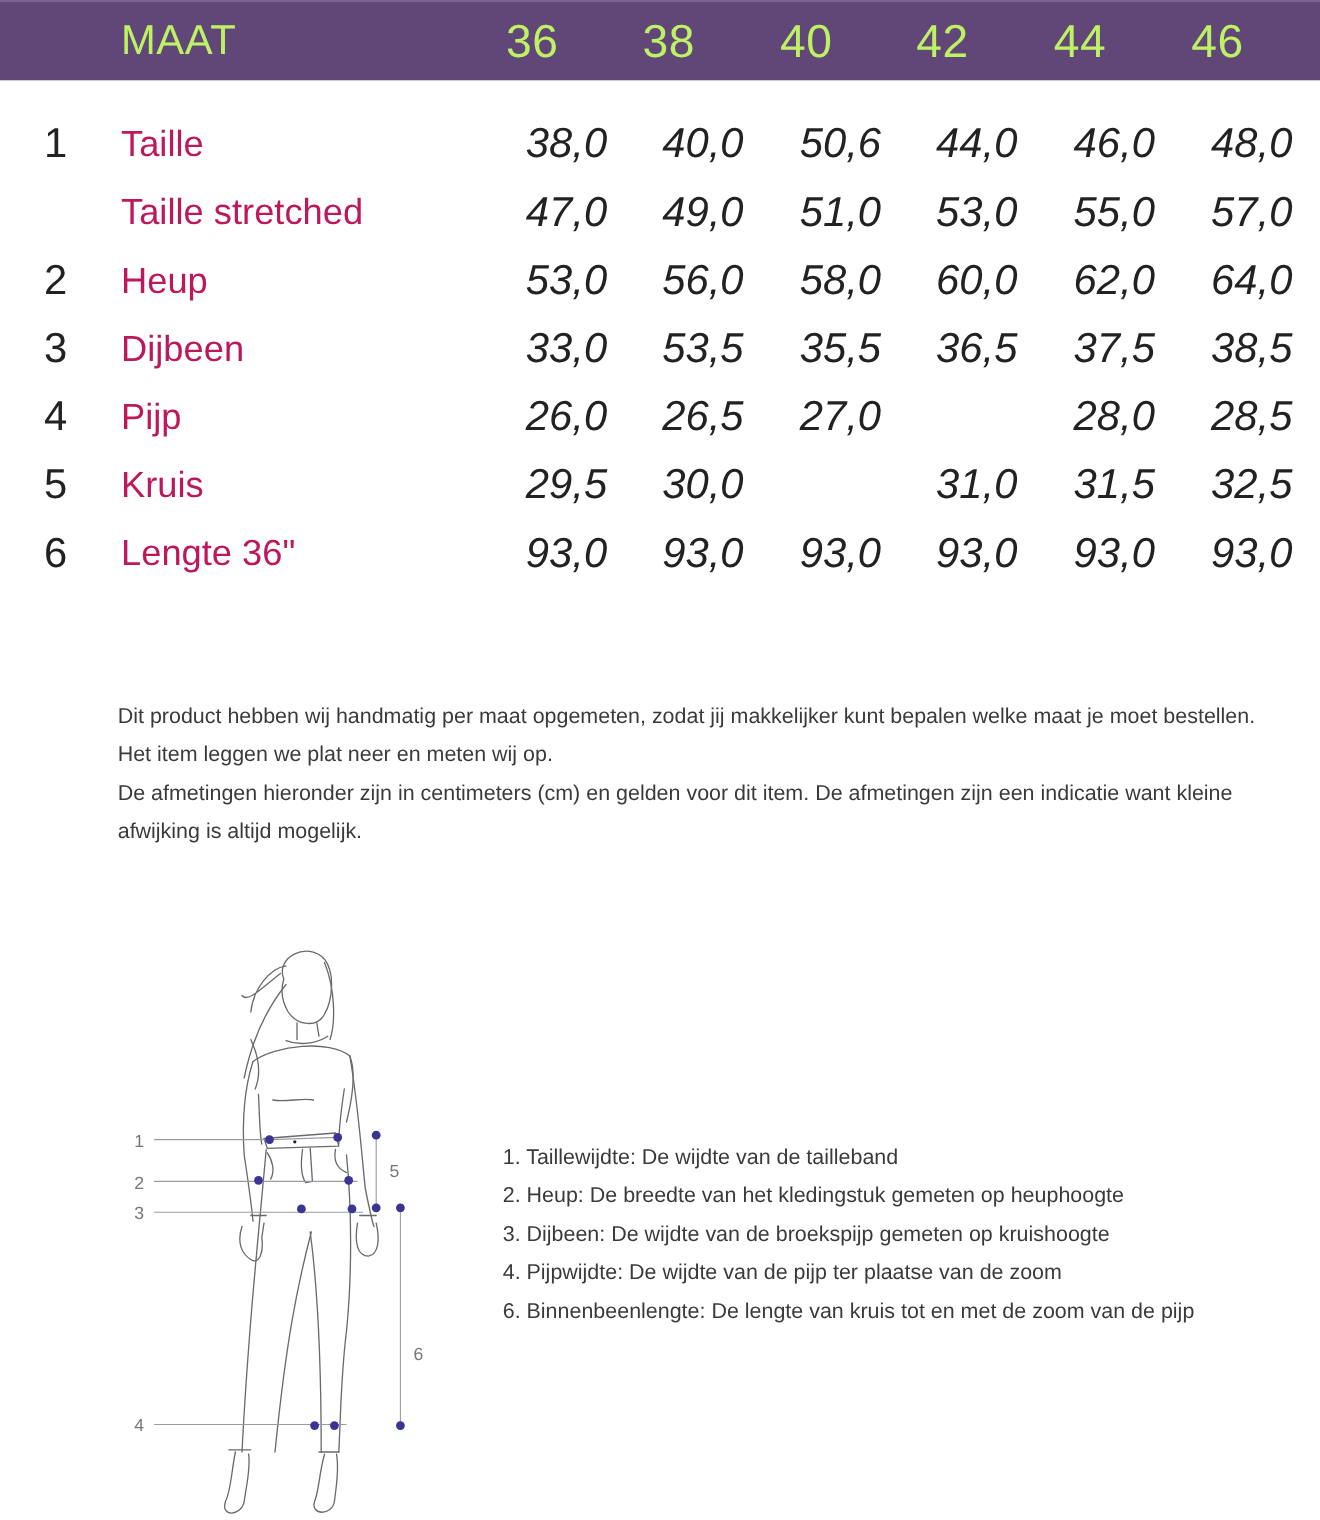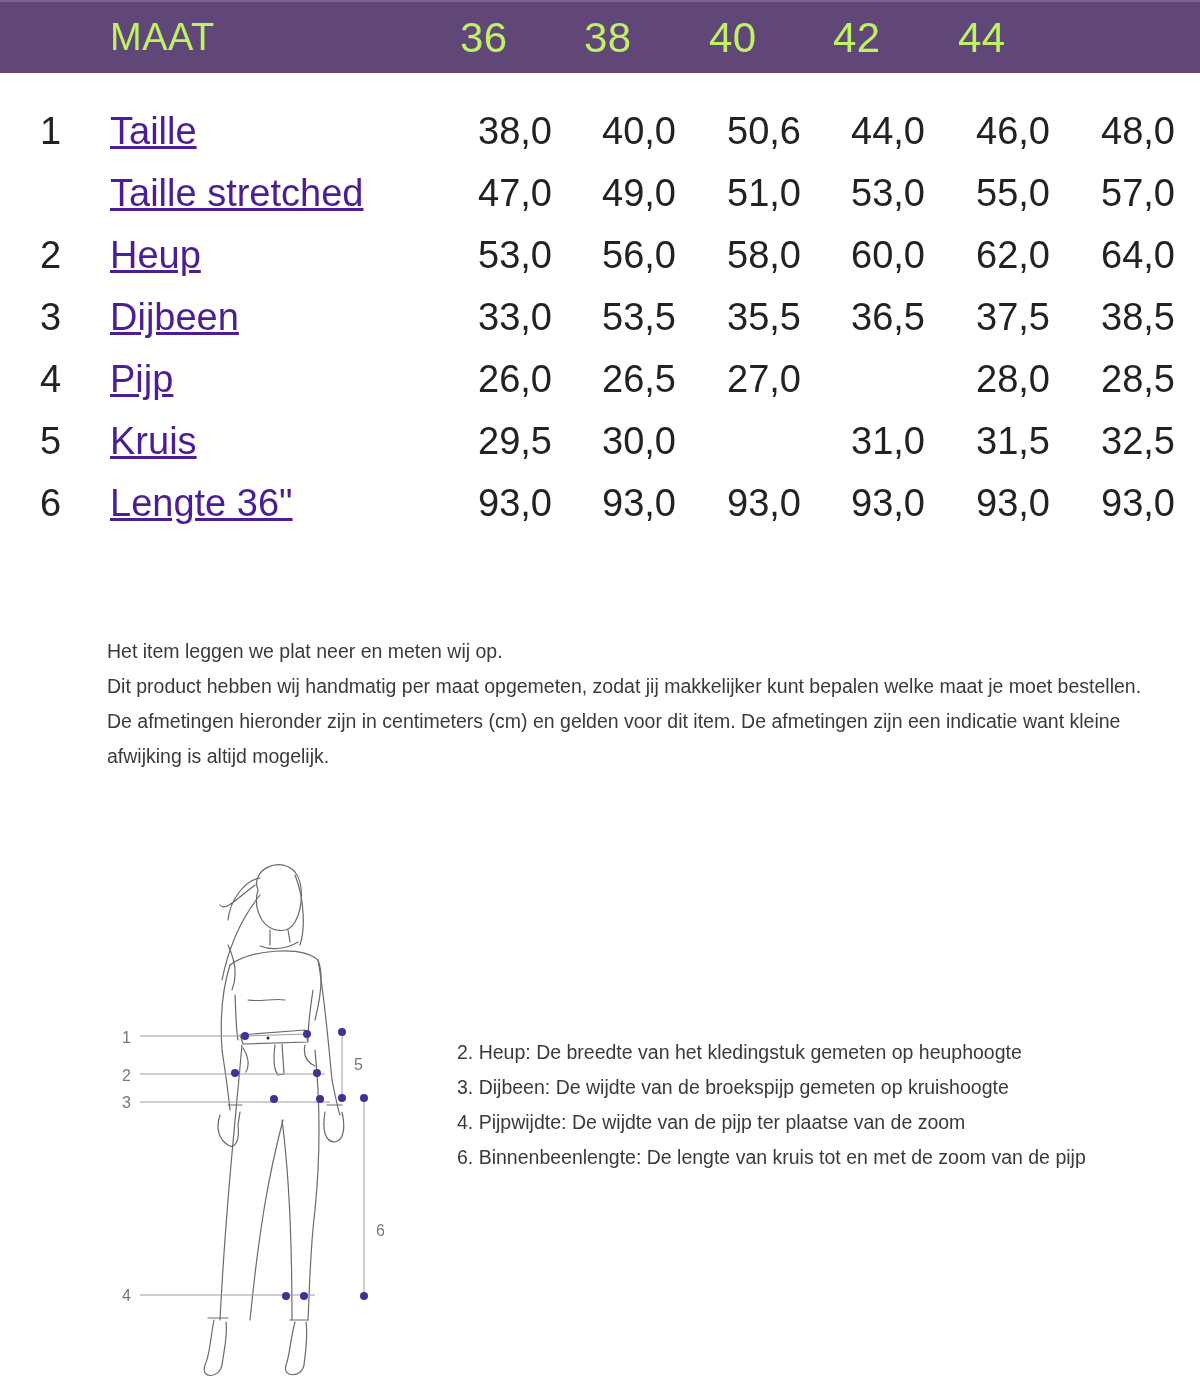--- a/index.html
+++ b/index.html
@@ -9,42 +9,43 @@
   .header { position: absolute; left: 0; top: 0; width: 1200px; height: 73px;
             background: #614777; border-top: 2px solid #7a6190; box-sizing: border-box; }
   .header .cell { position: absolute; top: 0; height: 71px; line-height: 71px;
                   color: #bef264; font-size: 42px; font-weight: 300; letter-spacing: 0.5px; }
   .header .maat { left: 110px; font-size: 38px; }
   .header .size { width: 110px; }
 
   .table { position: absolute; left: 0; top: 100px; width: 1200px; }
   .row { position: absolute; left: 0; width: 1200px; height: 62px; }
   .row .num { position: absolute; left: 40px; width: 30px; font-size: 38px; line-height: 62px; color: #222; }
-  .row .label { position: absolute; left: 110px; font-size: 38px; line-height: 62px; color: #4c1d95; white-space: nowrap; text-decoration: underline; }
-  .row .val { position: absolute; width: 110px; text-align: center; font-size: 38px; line-height: 62px; color: #222; }
+  .row .label { position: absolute; left: 110px; font-size: 33px; line-height: 62px; color: #be185d; white-space: nowrap; }
+  .row .val { position: absolute; width: 110px; text-align: center; font-size: 38px; line-height: 62px; color: #222; font-style: italic; }
 
   .intro { position: absolute; left: 107px; top: 634px; width: 1070px;
            font-size: 19.5px; line-height: 35px; color: #3a3a3a; }
   .intro p { margin: 0; }
 
   .figure { position: absolute; left: 110px; top: 850px; width: 300px; height: 530px; }
 
   .legend { position: absolute; left: 457px; top: 1035px; width: 720px; }
   .legend .item { font-size: 19.5px; line-height: 35px; color: #3a3a3a; white-space: nowrap; }
 </style>
 </head>
 <body>
 
 <div class="header">
   <div class="cell maat">MAAT</div>
   <div class="cell size" style="left:460px">36</div>
   <div class="cell size" style="left:584px">38</div>
   <div class="cell size" style="left:709px">40</div>
   <div class="cell size" style="left:833px">42</div>
   <div class="cell size" style="left:958px">44</div>
+  <div class="cell size" style="left:1083px">46</div>
 </div>
 
 <div class="table">
   <div class="row" style="top:0px">
     <span class="num">1</span>
     <span class="label">Taille</span>
     <span class="val" style="left:460px">38,0</span>
     <span class="val" style="left:584px">40,0</span>
     <span class="val" style="left:709px">50,6</span>
     <span class="val" style="left:833px">44,0</span>
@@ -105,22 +106,22 @@
     <span class="val" style="left:460px">93,0</span>
     <span class="val" style="left:584px">93,0</span>
     <span class="val" style="left:709px">93,0</span>
     <span class="val" style="left:833px">93,0</span>
     <span class="val" style="left:958px">93,0</span>
     <span class="val" style="left:1083px">93,0</span>
   </div>
 </div>
 
 <div class="intro">
+  <p>Dit product hebben wij handmatig per maat opgemeten, zodat jij makkelijker kunt bepalen welke maat je moet bestellen.</p>
   <p>Het item leggen we plat neer en meten wij op.</p>
-  <p>Dit product hebben wij handmatig per maat opgemeten, zodat jij makkelijker kunt bepalen welke maat je moet bestellen.</p>
   <p>De afmetingen hieronder zijn in centimeters (cm) en gelden voor dit item. De afmetingen zijn een indicatie want kleine afwijking is altijd mogelijk.</p>
 </div>
 
 <div class="figure">
   <svg width="300" height="530" viewBox="0 0 300 530">
     <g fill="none" stroke="#6a6a6a" stroke-width="1.2" stroke-linecap="round" stroke-linejoin="round">
 
       <path d="M148 40 C 140 20, 170 5, 185 22 C 195 35, 192 60, 185 72 C 178 85, 160 82, 152 70 C 146 60, 145 50, 148 40 Z"></path>
       <path d="M150 28 C 135 30, 120 50, 118 70 M145 35 C 128 48, 115 62, 110 55 M185 25 C 195 50, 195 80, 190 95 M150 45 C 130 70, 118 100, 112 130 M118 95 C 125 110, 128 125, 122 140"></path>
 
@@ -181,17 +182,18 @@
       <text x="12" y="231">2</text>
       <text x="12" y="258">3</text>
       <text x="12" y="451">4</text>
       <text x="244" y="220">5</text>
       <text x="266" y="386">6</text>
     </g>
   </svg>
 </div>
 
 <div class="legend">
+  <div class="item">1. Taillewijdte: De wijdte van de tailleband</div>
   <div class="item">2. Heup: De breedte van het kledingstuk gemeten op heuphoogte</div>
   <div class="item">3. Dijbeen: De wijdte van de broekspijp gemeten op kruishoogte</div>
   <div class="item">4. Pijpwijdte: De wijdte van de pijp ter plaatse van de zoom</div>
   <div class="item">6. Binnenbeenlengte: De lengte van kruis tot en met de zoom van de pijp</div>
 </div>
 
 </body></html>

